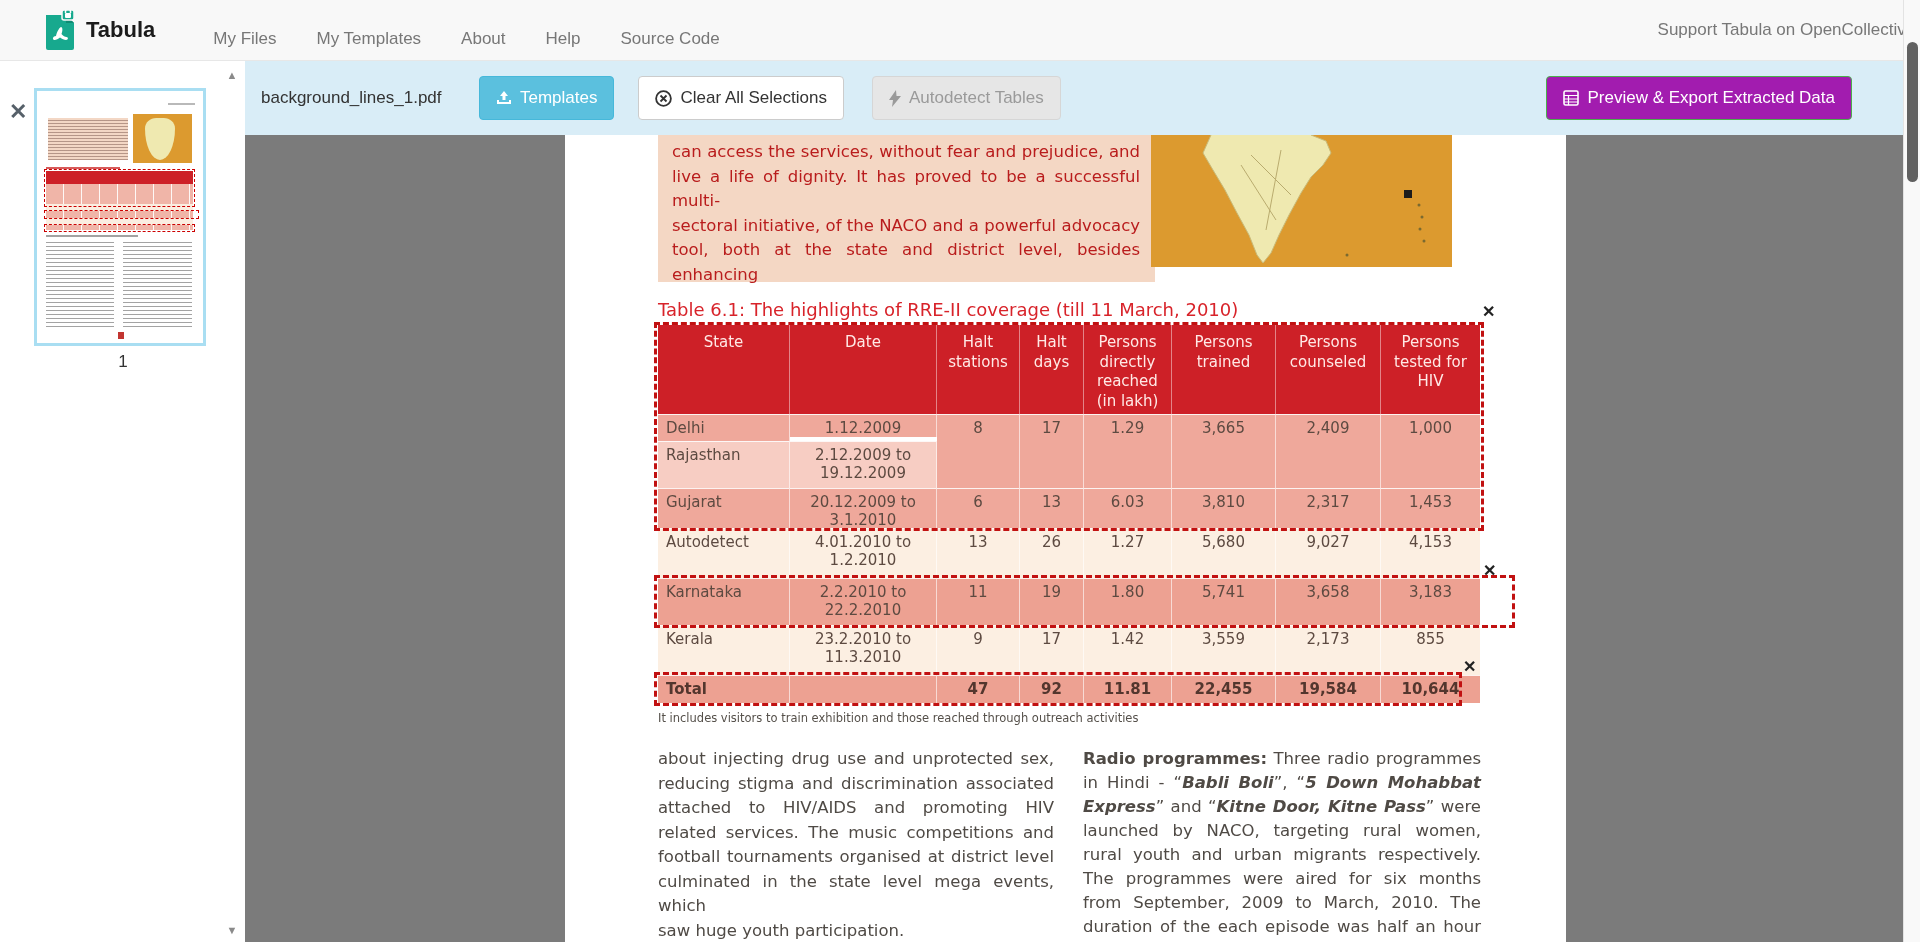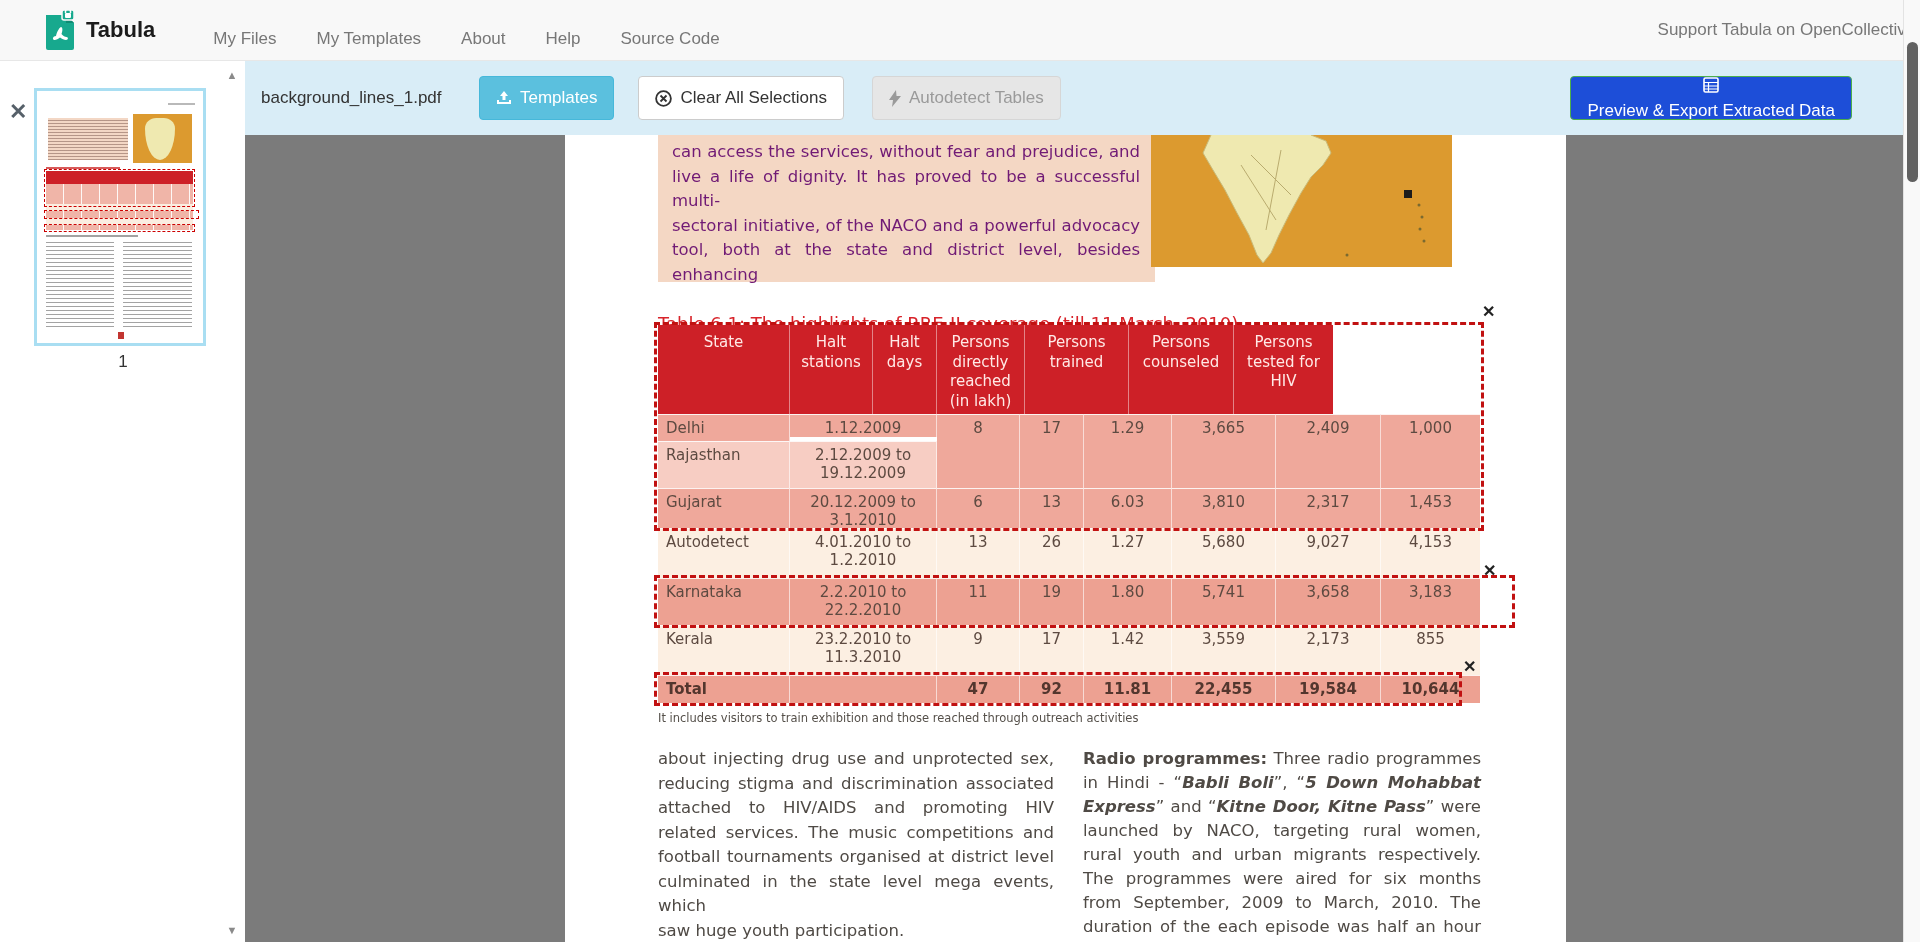--- a/index.html
+++ b/index.html
@@ -53,38 +53,38 @@
 
   
   .toolbar { position:absolute; left:245px; top:61px; width:1658px; height:74px;
              background:#d9edf7; display:flex; align-items:center; z-index:10; }
   .filename { margin-left:16px; font-size:17px; color:#333; width:190px; }
   .btn { height:44px; display:inline-flex; align-items:center; gap:8px; padding:0 16px;
          border-radius:4px; font-size:17px; cursor:pointer; border:1px solid transparent; white-space:nowrap; }
   .btn-templates { margin-left:28px; background:#5bc0de; border-color:#46b8da; color:#fff; }
   .btn-clear { margin-left:24px; background:#fff; border-color:#ccc; color:#333; }
   .btn-auto { margin-left:28px; background:#e6e6e6; border-color:#d6d6d6; color:#9a9a9a; cursor:default; }
-  .btn-export { margin-left:auto; margin-right:51px; background:#1d4ed8; border-color:#4cae4c; color:#fff;flex-direction:column; }
+  .btn-export { margin-left:auto; margin-right:51px; background:#a21caf; border-color:#4cae4c; color:#fff; }
   .bicon { display:inline-flex; align-items:center; }
 
   
   .main { position:absolute; left:245px; top:135px; width:1658px; height:807px;
           background:#7b7b7b; overflow:hidden; }
   .page { position:absolute; left:320px; top:0; width:1001px; height:807px; background:#fff; cursor:crosshair; }
 
   .intro-box { position:absolute; left:93px; top:0; width:497px; height:147px;
                background:#f4d7c4; padding:5px 15px 0 14px;
-               font-family:"DejaVu Sans", sans-serif; font-size:16.5px; color:#701a75; }
+               font-family:"DejaVu Sans", sans-serif; font-size:16.5px; color:#b91c1c; }
   .jline { text-align:justify; text-align-last:justify; line-height:24.5px; white-space:normal; }
   .jline.last { text-align-last:left; }
 
   .map-box { position:absolute; left:586px; top:0; width:301px; height:132px; background:#dc9a2f; overflow:hidden; }
   .legend-sq { position:absolute; left:253px; top:55px; width:8px; height:8px; background:#1c1c1c; }
 
-  .table-title { position:absolute; left:93px; top:178px; font-family:"DejaVu Sans", sans-serif;
+  .table-title { position:absolute; left:93px; top:164px; font-family:"DejaVu Sans", sans-serif;
                  font-size:18px; color:#d8232a; }
 
   .pdf-table { position:absolute; left:93px; top:190px; width:822px;
                font-family:"DejaVu Sans", sans-serif; }
   .trow { display:flex; }
   .th { background:#cd2027; color:#ffe9e6; font-size:15px; line-height:1.3; text-align:center;
         padding:8px 3px 0; height:89px; border-right:1px solid rgba(255,255,255,.45); }
   .th:last-child { border-right:none; }
   .td { font-size:15px; color:#5d4a41; text-align:center; padding:4px 3px 0; line-height:1.2;
         border-right:1px solid rgba(255,255,255,.6); border-top:1px solid rgba(255,255,255,.85); }
@@ -237,20 +237,21 @@
         <circle cx="196" cy="120" r="1.5" fill="#7a6a30"></circle>
       </svg>
       <div class="legend-sq"></div>
     </div>
 
     <div class="table-title">Table 6.1: The highlights of RRE-II coverage (till 11 March, 2010)</div>
 
     <div class="pdf-table" id="pdf-table">
         <div class="trow">
           <div class="th" style="width: 132px;">State</div>
+          <div class="th" style="width: 147px;">Date</div>
           <div class="th" style="width: 83px;">Halt stations</div>
           <div class="th" style="width: 64px;">Halt days</div>
           <div class="th" style="width: 88px;">Persons directly reached (in lakh)</div>
           <div class="th" style="width: 104px;">Persons trained</div>
           <div class="th" style="width: 105px;">Persons counseled</div>
           <div class="th" style="width: 99px;">Persons tested for HIV</div>
         </div>
         <div class="trow">
           <div class="td c0 bg-sel" style="width: 132px; height: 27px;">Delhi</div>
           <div class="td c1 bg-sel" style="width: 147px; height: 23px;">1.12.2009</div>

